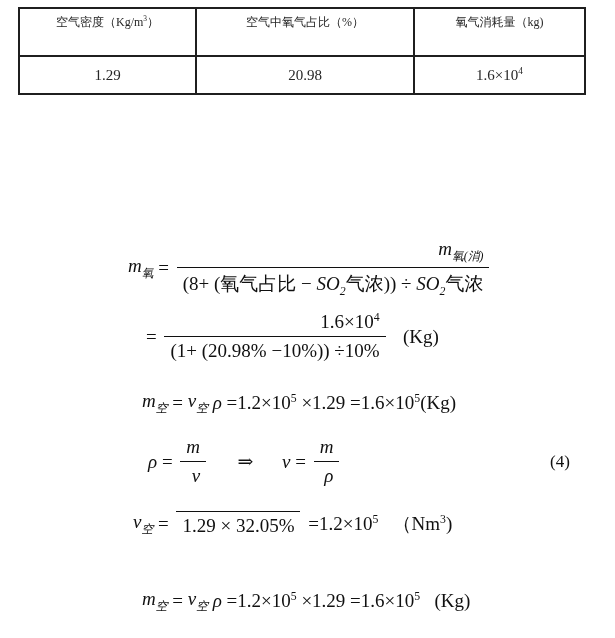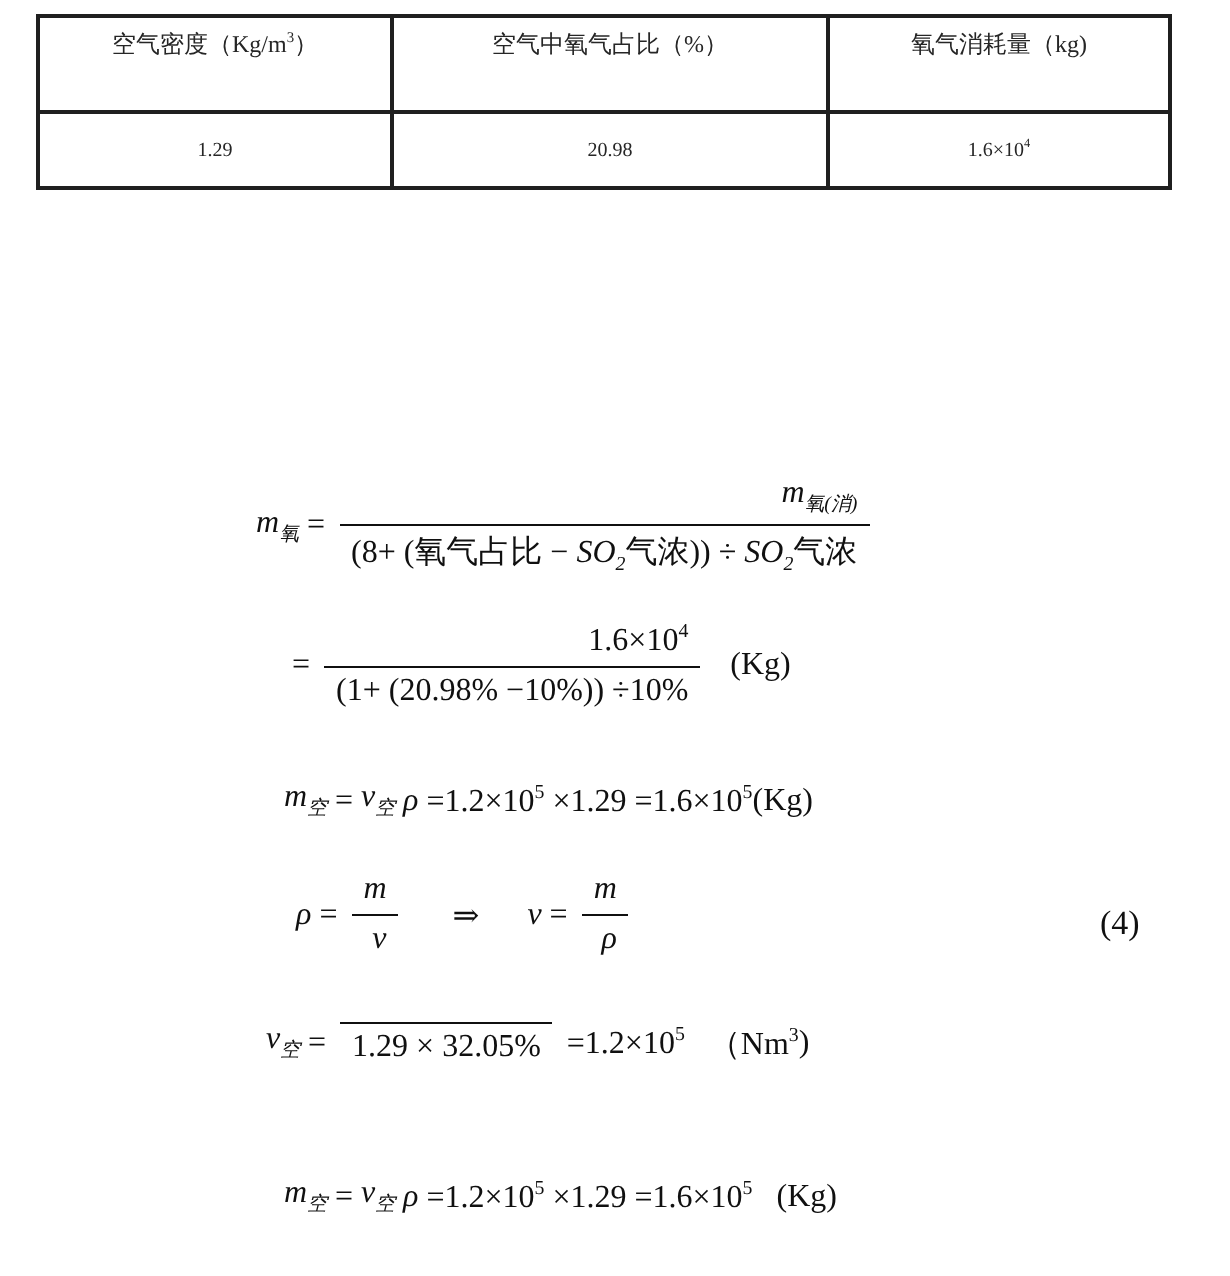--- a/index.html
+++ b/index.html
@@ -35,29 +35,29 @@
   }
   .air-table th {
     height: 40px;
     vertical-align: top;
     padding-top: 5px;
     font-size: 12px;
   }
   .air-table td {
     height: 34px;
     vertical-align: middle;
-    font-size: 10px;
+    font-size: 15px;
   }
 
   
   .formula {
     position: absolute;
     display: flex;
     align-items: center;
-    font-size: 16px;
+    font-size: 19px;
     color: #101010;
   }
   .formula span { white-space: pre; }
   .it { font-style: italic; }
   sub { font-size: 0.62em; }
   sup { font-size: 0.62em; }
 
   .frac {
     display: inline-flex;
     flex-direction: column;

